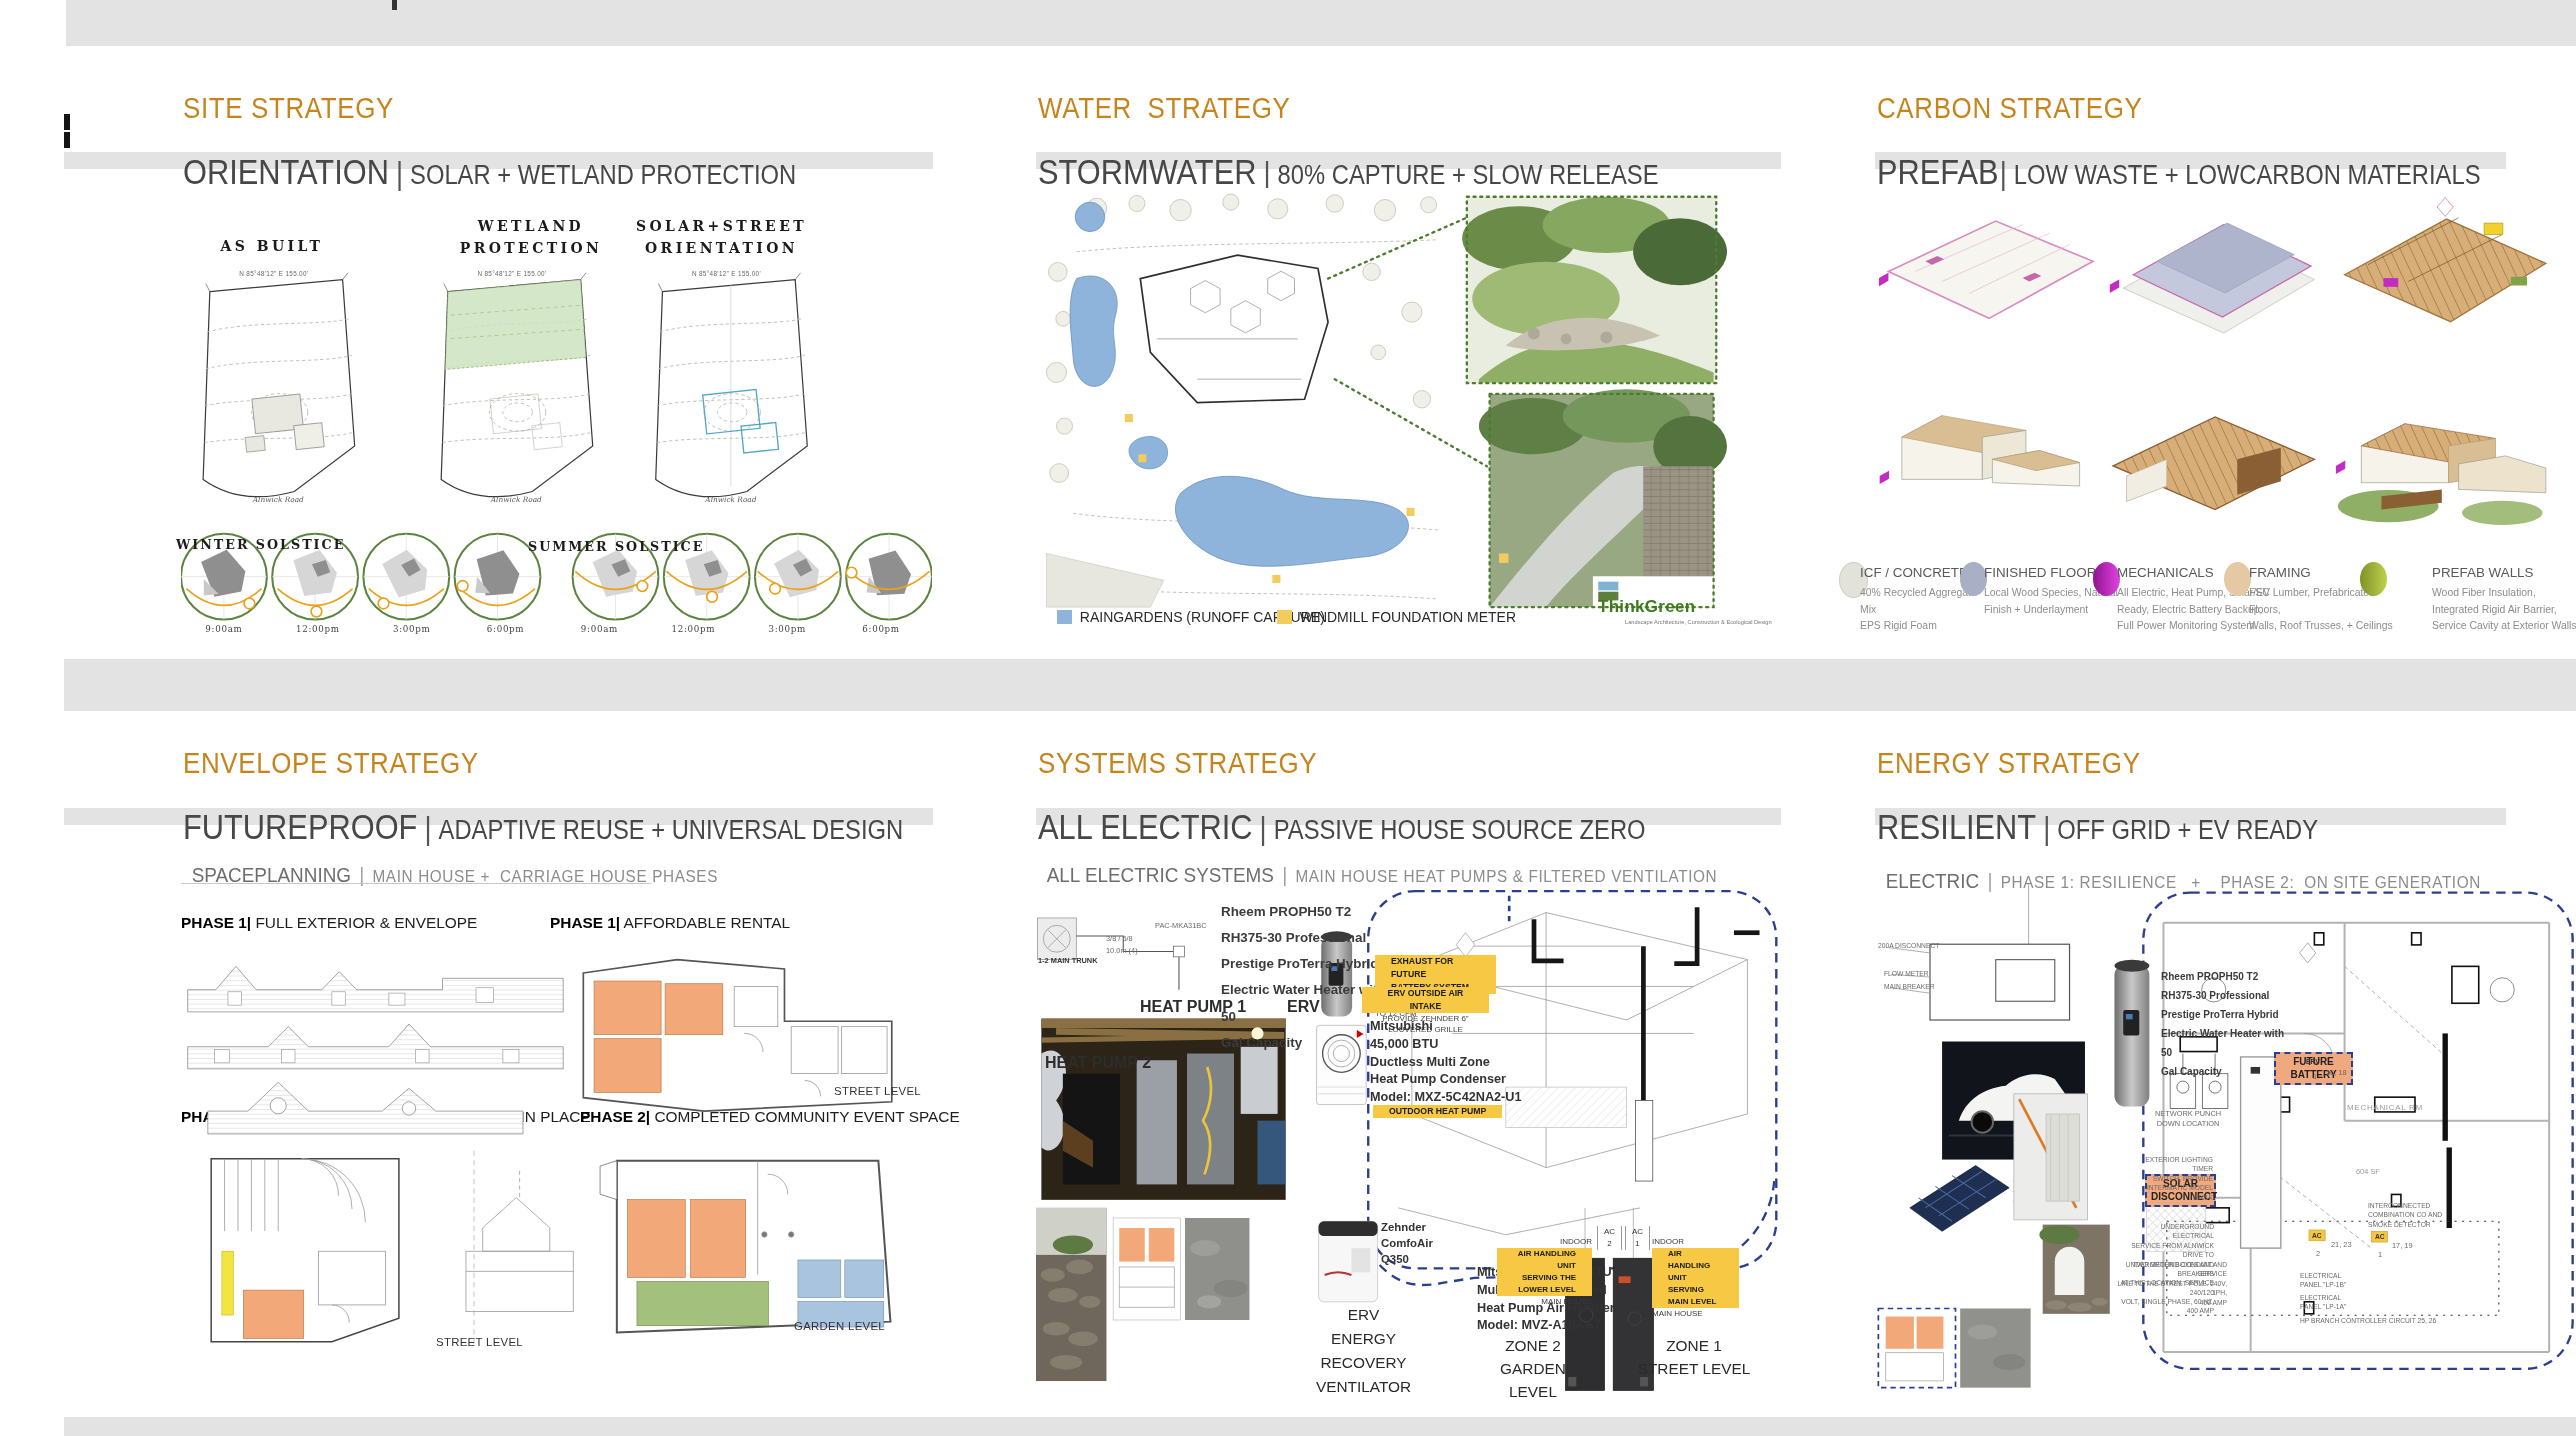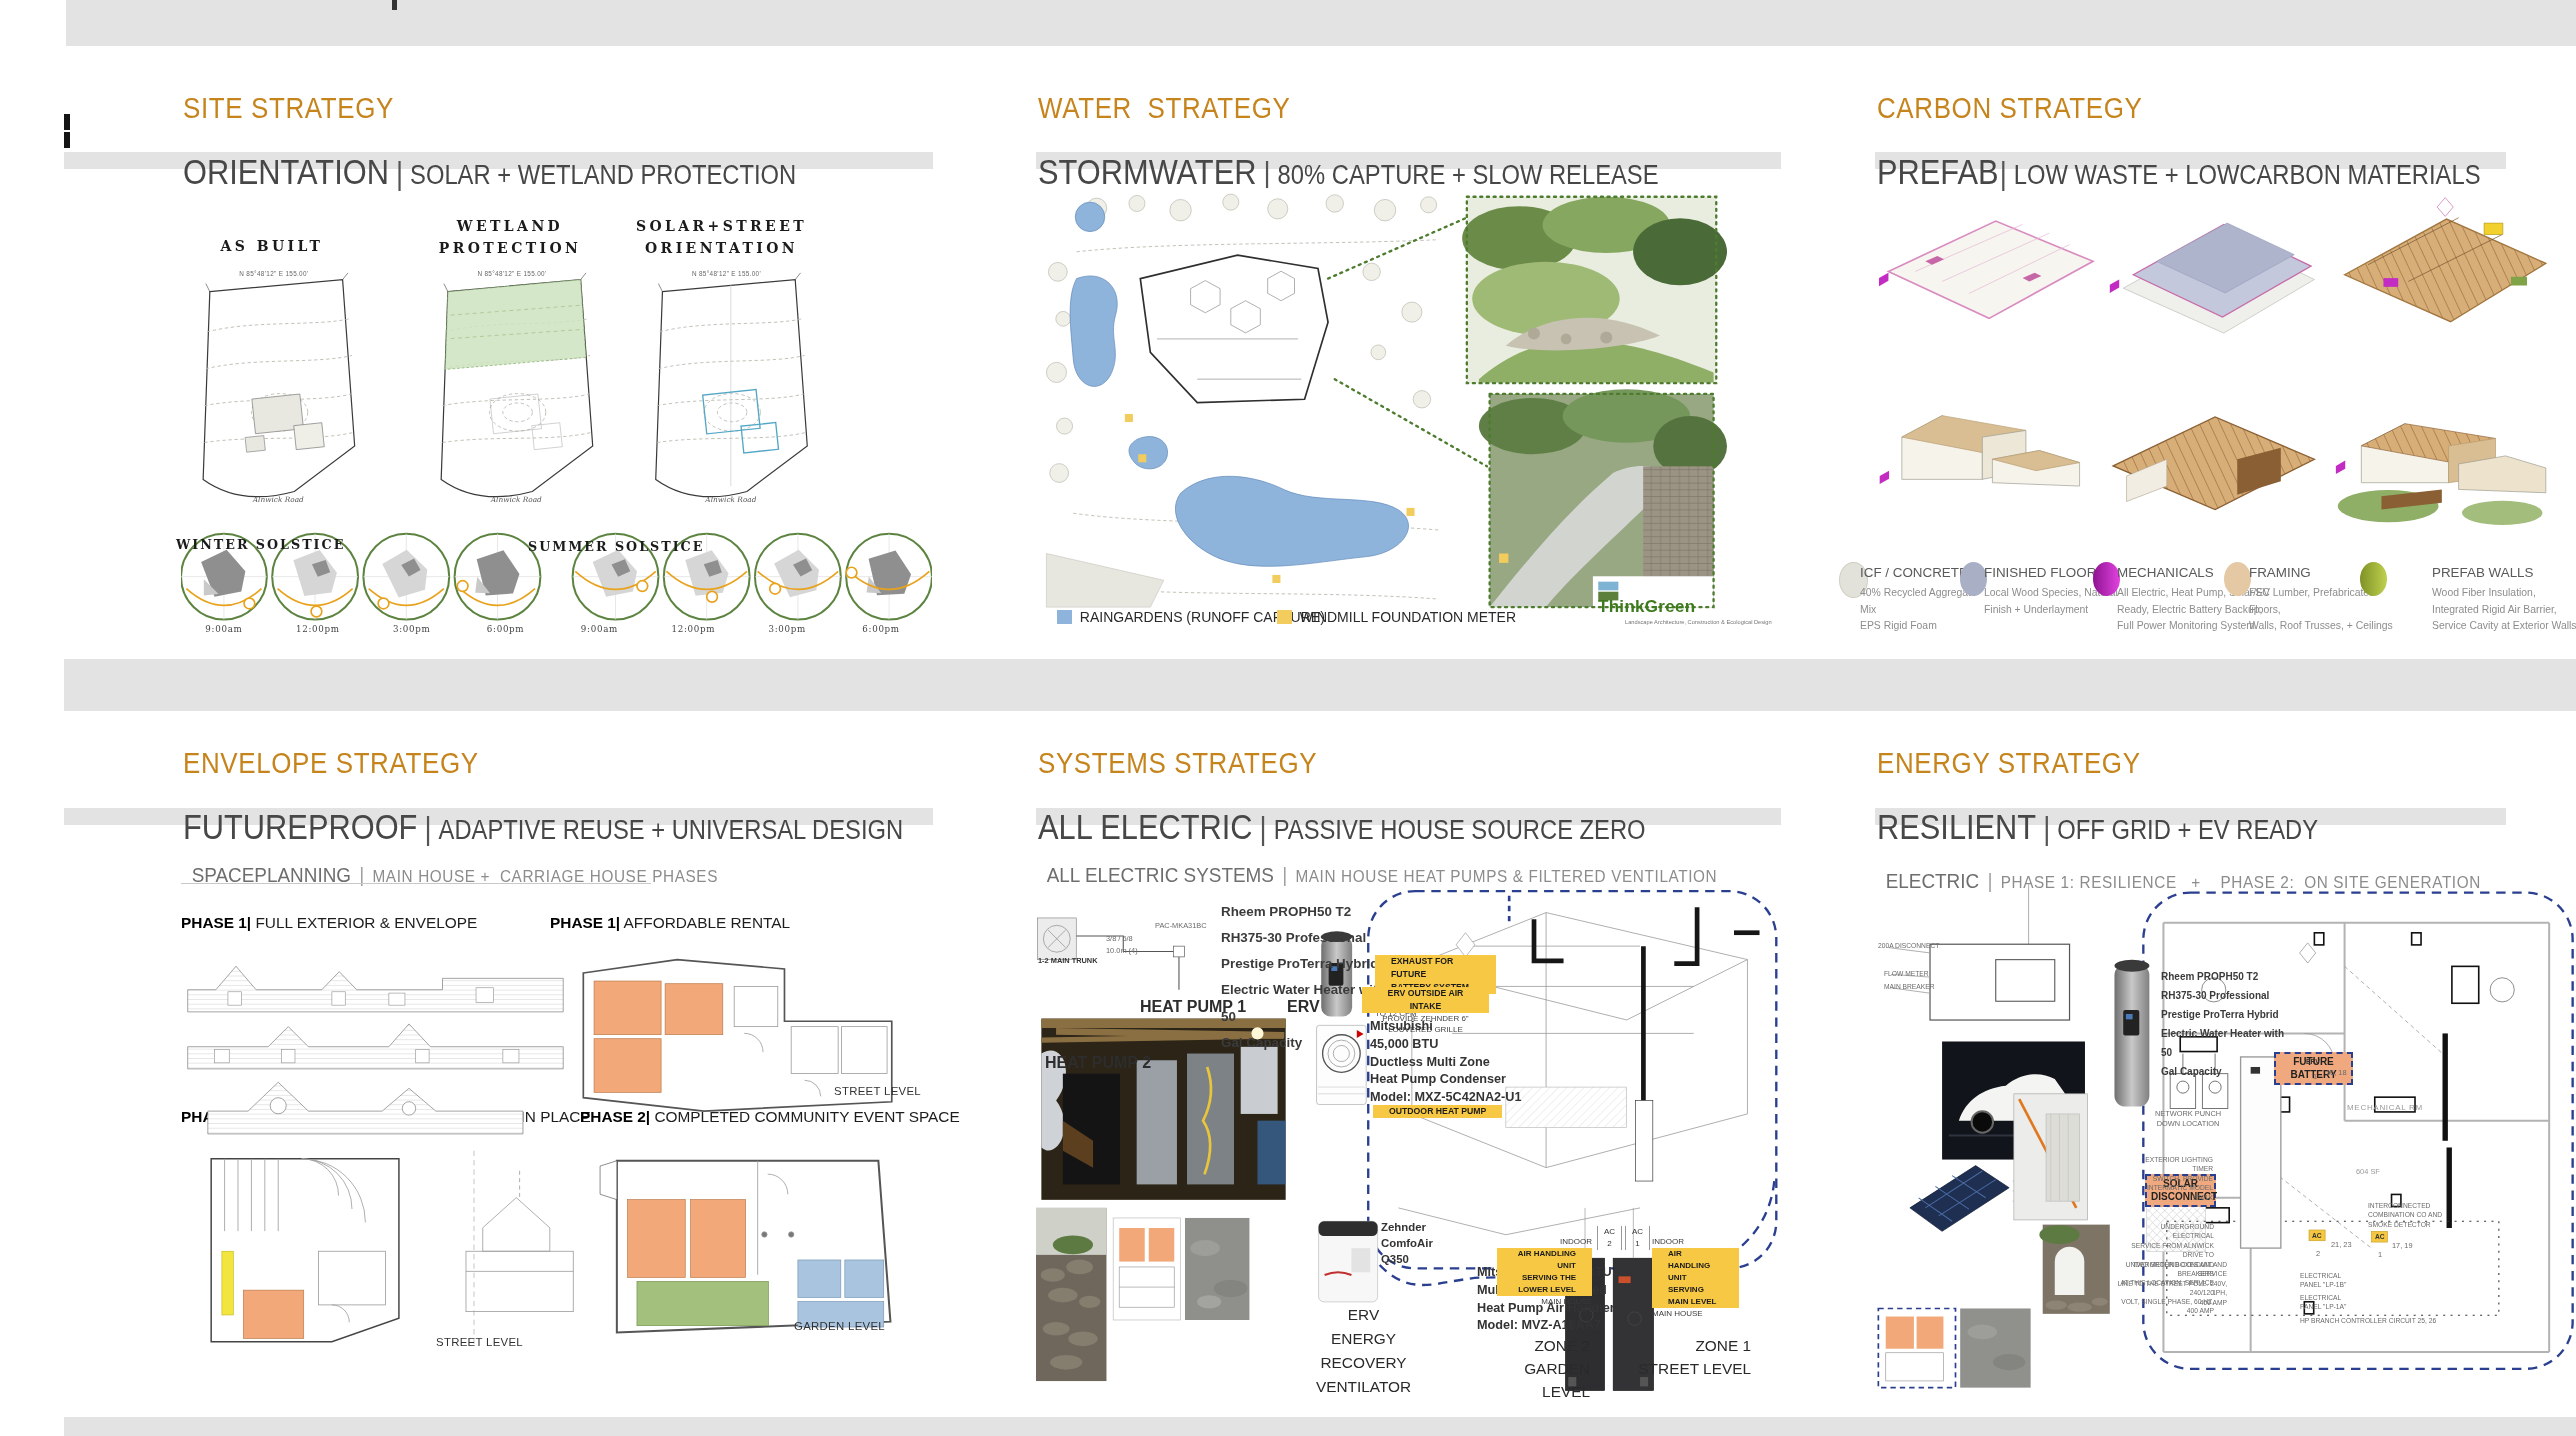--- a/index.html
+++ b/index.html
@@ -36,21 +36,21 @@
   .photolab{position:absolute;font-size:16px;font-weight:600;color:#2d2d2d;}
   .rheem{position:absolute;font-size:13.4px;font-weight:700;color:#3b3b3b;line-height:1.95;white-space:pre-line;}
   .rheem.sm{font-size:10px;line-height:1.9;}
   .eqtext{position:absolute;font-size:12.7px;font-weight:700;color:#333;line-height:1.4;white-space:pre-line;}
   .hl{background:#F6C843;color:#1c1c1c;font-weight:700;padding:0 16px;display:inline-block;white-space:pre-line;line-height:1.5;}
   .hl13{font-size:8.7px;}
   .tech{position:absolute;font-size:8px;color:#444;white-space:pre-line;line-height:1.4;}
   .micro{position:absolute;font-size:7.4px;color:#6a6a6a;white-space:pre-line;line-height:1.4;}
   .tagbox{position:absolute;background:#F0A87E;border:2px dashed #2A3F8F;color:#222;
           font-weight:700;font-size:10px;text-align:center;white-space:pre-line;line-height:1.3;padding:1.3px 4px;}
-  .zone{position:absolute;font-size:15.4px;font-weight:500;color:#2a2a2a;line-height:1.5;text-align:right;white-space:pre-line;}
+  .zone{position:absolute;font-size:15.4px;font-weight:500;color:#2a2a2a;line-height:1.5;text-align:center;white-space:pre-line;}
   .cap{position:absolute;font-size:15.4px;font-weight:500;color:#2a2a2a;line-height:1.55;text-align:center;white-space:pre-line;}
   .acbox{position:absolute;font-size:8px;color:#333;text-align:center;white-space:pre-line;line-height:1.5;
          border-left:0.7px solid #999;border-right:0.7px solid #999;padding:0 6px;}
   .indoor{position:absolute;font-size:8px;color:#3a3a3a;line-height:1.5;white-space:pre-line;}
   .tg{position:absolute;font-size:17px;font-weight:700;color:#3E7A1E;letter-spacing:0.3px;}
   .tgt{position:absolute;font-size:5.7px;color:#777;}
   
   .ct{stroke:#b9b9ad;stroke-dasharray:5 4;fill:none;stroke-width:1.3;}
   .thin{stroke:#9b9b9b;fill:none;stroke-width:1.2;}
   .wall{stroke:#b3b3b3;fill:none;stroke-width:3;}
@@ -232,21 +232,21 @@
           <use href="#ring"></use>
           <g transform="rotate(8)">
             <use href="#bldgd"></use>
           </g>
           <use href="#arcs"></use>
           <use href="#sun" x="-56" y="-6"></use>
         </g>
     </g>
   </svg>
   <div class="abs stencil planlab" style="left:188px;top:236px;width:168px;">AS BUILT</div>
-  <div class="abs stencil planlab" style="left:423px;top:216px;width:174px;">WETLAND
+  <div class="abs stencil planlab" style="left:444px;top:216px;width:174px;">WETLAND
 PROTECTION</div>
   <div class="abs stencil planlab" style="left:631px;top:216px;width:181px;">SOLAR+STREET
 ORIENTATION</div>
   <div class="abs stencil sollab" style="left:176px;top:521px;">WINTER SOLSTICE</div>
   <div class="abs stencil sollab" style="left:528px;top:523px;">SUMMER SOLSTICE</div>
   <div class="times" style="left:177px;top:624px;">
     <span>9:00am</span>
       <span>12:00pm</span>
       <span>3:00pm</span>
       <span>6:00pm</span>

